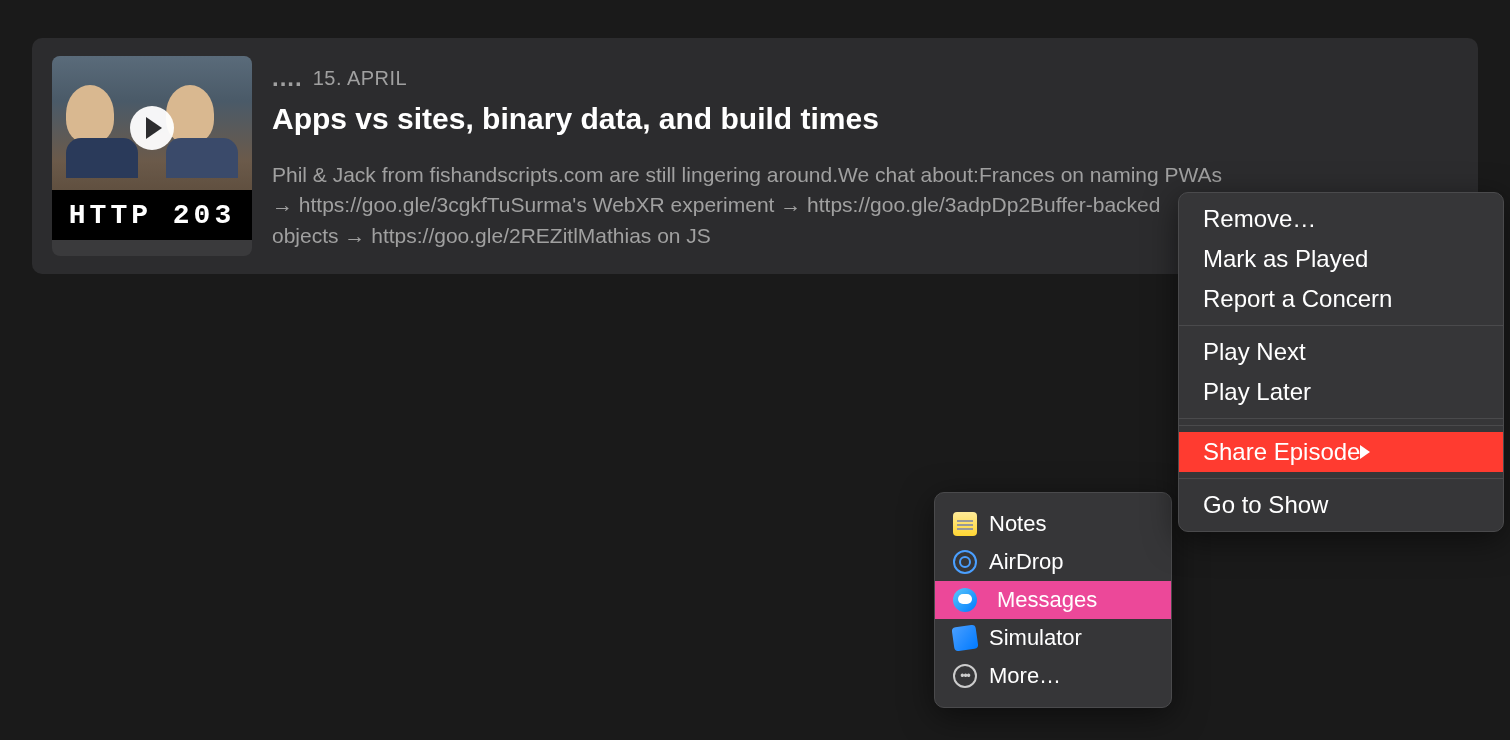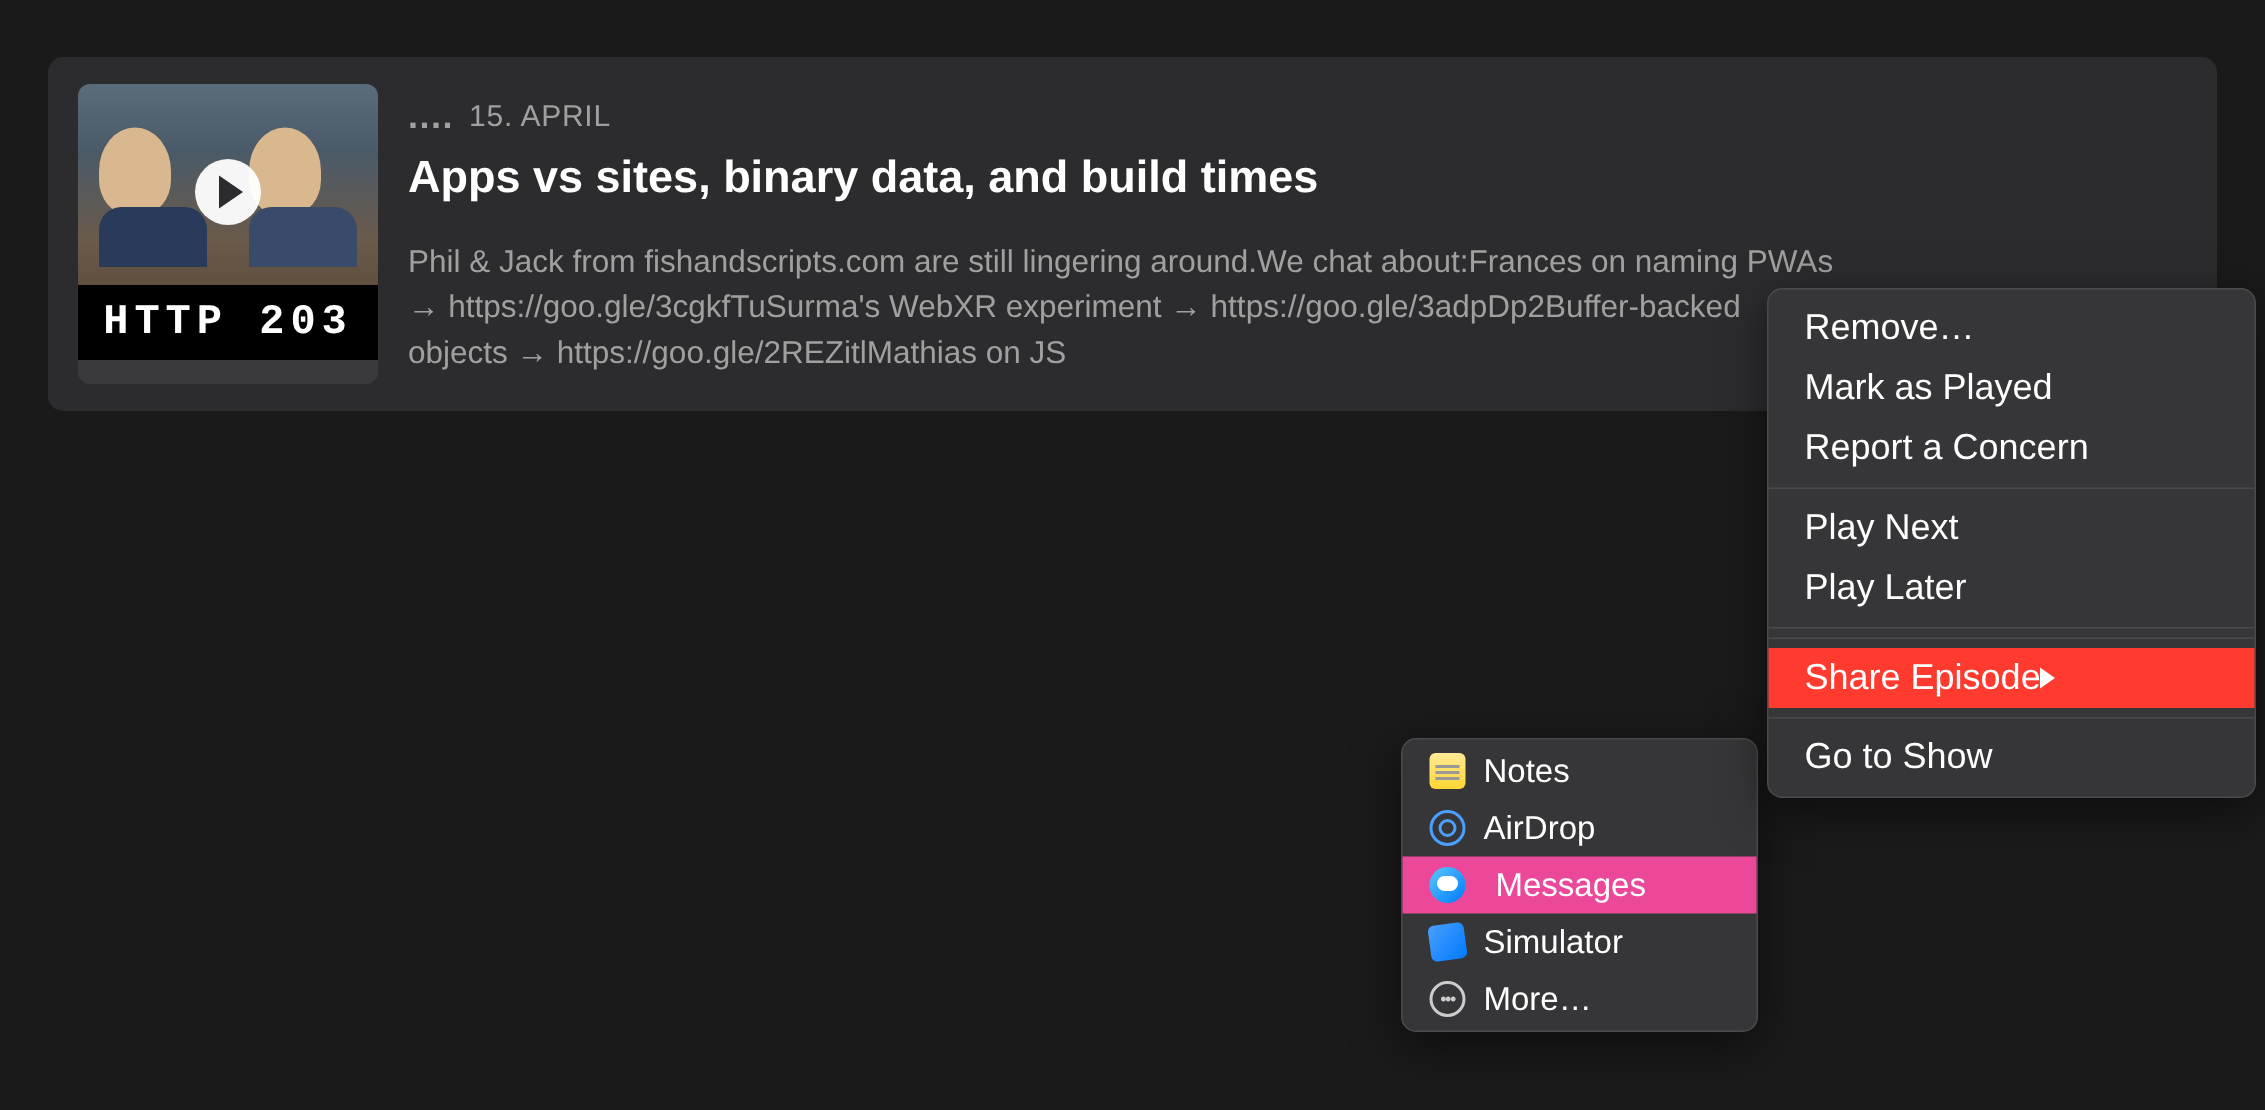--- a/index.html
+++ b/index.html
@@ -188,21 +188,21 @@
     }
     .share-submenu {
       position: absolute;
       top: 492px;
       left: 934px;
       width: 238px;
       background: #363638;
       border: 1px solid #4a4a4c;
       border-radius: 10px;
       box-shadow: 0 8px 32px rgba(0,0,0,0.5);
-      padding: 2px 0;
+      padding: 12px 0;
       z-index: 9;
     }
     .share-item {
       padding: 6px 18px;
       font-size: 22px;
       color: #fff;
       cursor: pointer;
       display: flex;
       align-items: center;
       gap: 12px;

